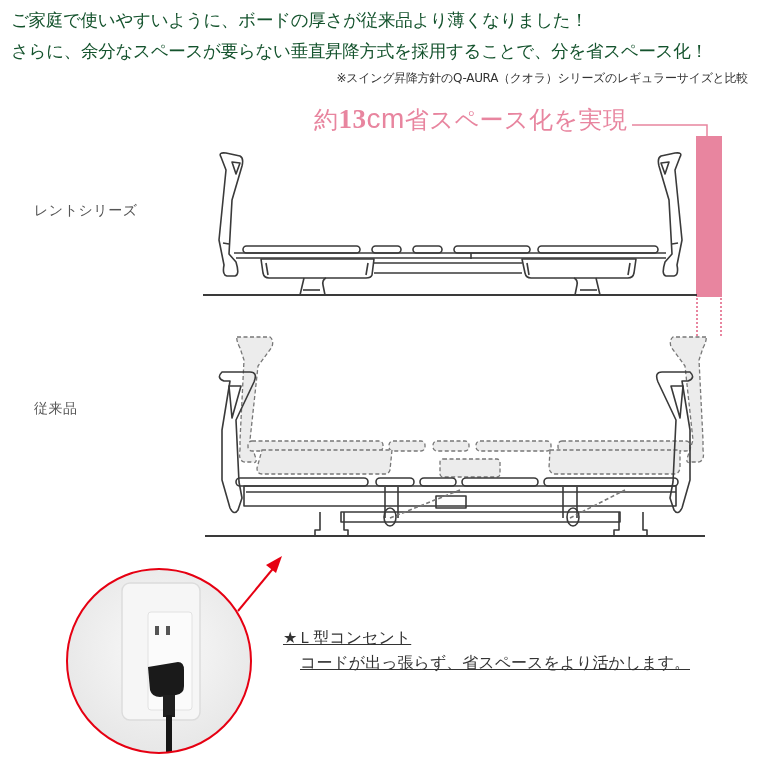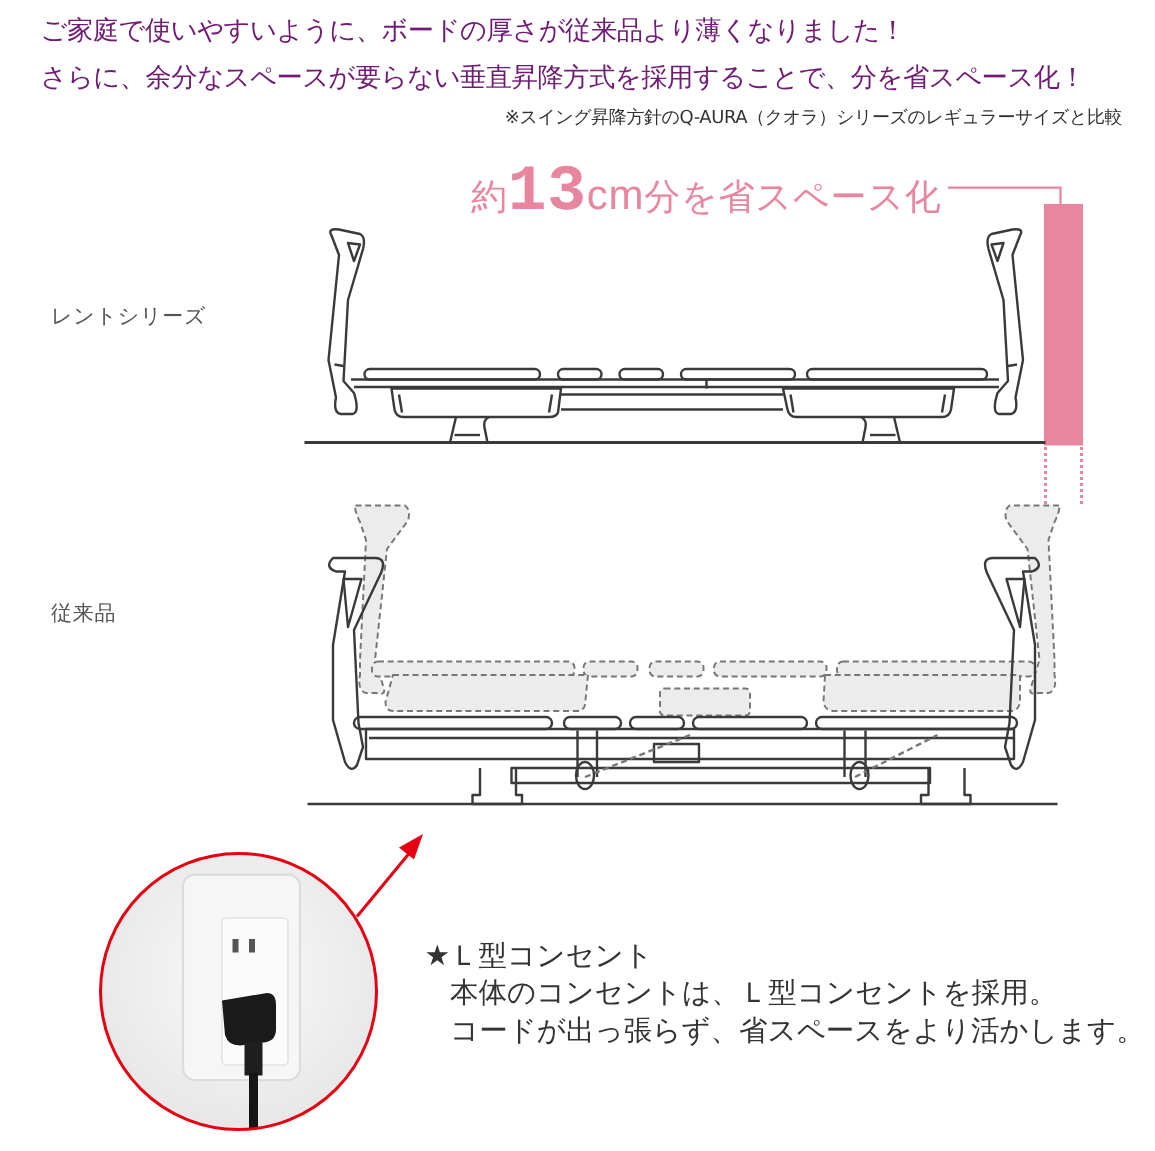--- a/index.html
+++ b/index.html
@@ -1,40 +1,40 @@
 <!DOCTYPE html>
 <html><head>
 <meta charset="utf-8">
 <style>
   html, body { margin: 0; padding: 0; background: #ffffff; }
   body { width: 770px; height: 767px; position: relative; overflow: hidden;
          font-family: "DejaVu Sans", "Liberation Sans", sans-serif; color: #333; }
-  .headline { position: absolute; left: 27px; font-size: 17.5px; color: #701a75; letter-spacing: -0.3px; white-space: nowrap; }
+  .headline { position: absolute; left: 11px; font-size: 17.5px; color: #14532d; letter-spacing: -0.3px; white-space: nowrap; }
   #h1 { top: 8px; }
   #h2 { top: 39px; }
   .footnote { position: absolute; right: 22px; top: 70px; font-size: 12px; color: #333; letter-spacing: -0.3px; white-space: nowrap; }
   .savings { position: absolute; left: 314px; top: 103px; color: #e8859f; font-size: 24px; white-space: nowrap; letter-spacing: 0.5px; }
-  .savings .num { font-size: 43px; font-weight: bold; font-family: Liberation Mono, monospace; }
+  .savings .num { font-size: 27px; font-weight: bold; font-family: Liberation Serif, serif; }
   .savings .unit { font-size: 28px; font-family: "Liberation Sans", sans-serif; }
   .label { position: absolute; font-size: 14px; color: #555; letter-spacing: 0.5px; white-space: nowrap; }
   #lbl-rent { left: 34px; top: 202px; }
   #lbl-old { left: 34px; top: 400px; }
   svg.diagram { position: absolute; left: 0; top: 0; }
-  .feature { position: absolute; left: 283px; top: 625px; font-size: 19px; color: #333; line-height: 25px; white-space: nowrap; }
+  .feature { position: absolute; left: 283px; top: 625px; font-size: 16px; color: #333; line-height: 25px; white-space: nowrap; text-decoration: underline; }
   .feature .indent { padding-left: 17px; }
 </style>
 </head>
 <body>
 
 <div id="h1" class="headline">ご家庭で使いやすいように、ボードの厚さが従来品より薄くなりました！</div>
 <div id="h2" class="headline">さらに、余分なスペースが要らない垂直昇降方式を採用することで、分を省スペース化！</div>
 <div class="footnote">※スイング昇降方針のQ-AURA（クオラ）シリーズのレギュラーサイズと比較</div>
 
 <div class="savings">
-  <span>約</span><span class="num">13</span><span class="unit">cm</span><span>分を省スペース化</span>
+  <span>約</span><span class="num">13</span><span class="unit">cm</span><span>省スペース化を実現</span>
 </div>
 
 <div id="lbl-rent" class="label">レントシリーズ</div>
 <div id="lbl-old" class="label">従来品</div>
 
 <svg class="diagram" width="770" height="767" viewBox="0 0 770 767">
 
   <g>
     <polyline points="632,125 707,125 707,136" fill="none" stroke="#e8859f" stroke-width="1.5"></polyline>
     <rect x="696" y="136" width="26" height="161" fill="#e8859f"></rect>
@@ -152,15 +152,14 @@
       <path d="M148,667 L178,662 Q184,662 184,670 L184,686 Q184,694 176,695 L160,697 Q152,697 150,690 Z" fill="#1a1a1a"></path>
       <rect x="163" y="695" width="12" height="22" fill="#1f1f1f"></rect>
       <rect x="166" y="715" width="6" height="50" fill="#161616"></rect>
     </g>
     <circle cx="159" cy="661" r="92" fill="none" stroke="#e60012" stroke-width="2"></circle>
   </g>
 </svg>
 
 <div class="feature">
   <div>★Ｌ型コンセント</div>
-  <div class="indent">本体のコンセントは、Ｌ型コンセントを採用。</div>
   <div class="indent">コードが出っ張らず、省スペースをより活かします。</div>
 </div>
 
 </body></html>

